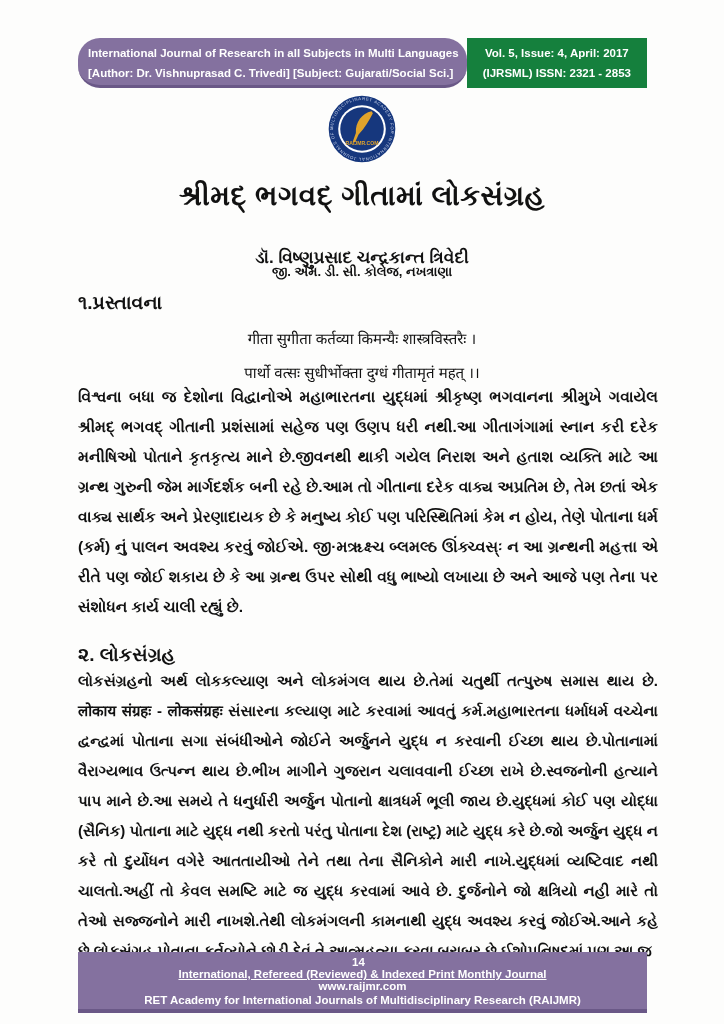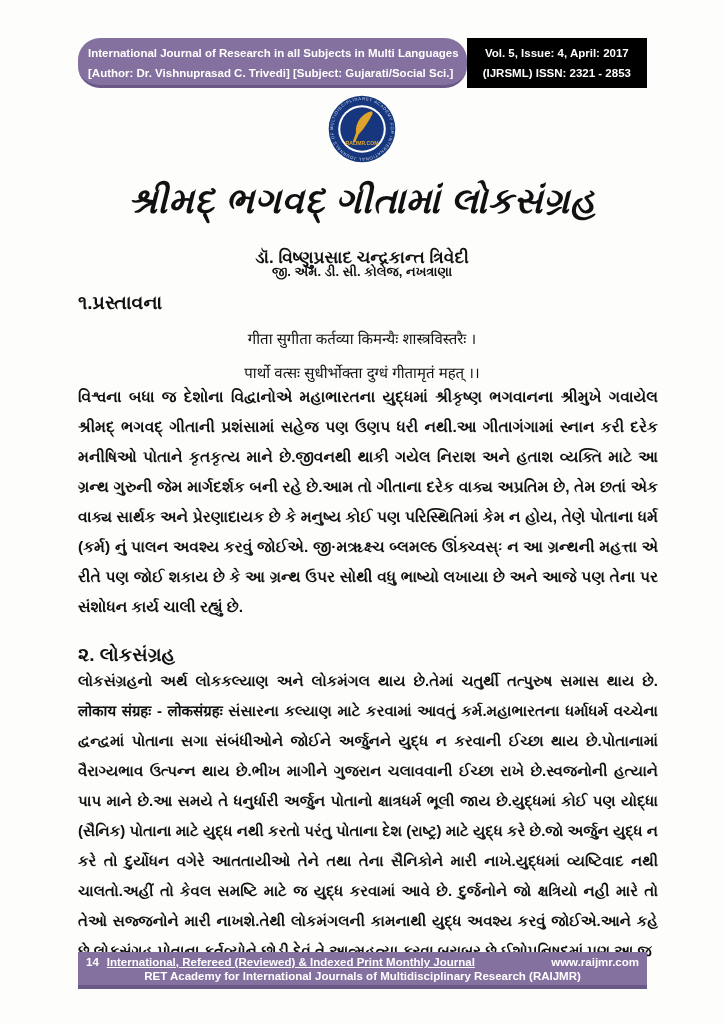--- a/index.html
+++ b/index.html
@@ -25,42 +25,41 @@
     color:#fff;
     font-weight:bold;
     font-size:11.5px;
     line-height:1.75;
     padding:5px 8px 2px 10px;
     white-space:nowrap;
     border-radius:22px;
   }
   .header-right {
     width:189px;
-    background:#000000;
+    background:#15803d;
     color:#fff;
     font-weight:bold;
     font-size:11.5px;
     line-height:1.75;
     padding:5px 6px 2px 6px;
     text-align:center;
     white-space:nowrap;
   }
   
   .logo-wrap {
     position:absolute; top:95px; left:0; width:100%;
     display:flex; justify-content:center;
   }
   
   .title {
     position:absolute; top:180px; left:0; width:100%;
     text-align:center;
     font-weight:bold;
-    font-size:36px;
+    font-size:28px;
     letter-spacing:.5px;
-    font-style:italic;
   }
   .author {
     position:absolute; top:232px; left:0; width:100%;
     text-align:center; font-weight:bold; font-size:17px;margin-top:16px;
   }
   .affiliation {
     position:absolute; top:264px; left:0; width:100%;
     text-align:center; font-weight:bold; font-size:13px;
   }
   
@@ -88,21 +87,21 @@
     font-weight:bold; font-size:15px; line-height:30px;
   }
   
   .footer {
     position:absolute; top:952px; left:78px; width:569px;
     background:#84719f;
     border-bottom:4px solid #6a5887;
     color:#fff; font-weight:bold; font-size:11.5px;
     padding:4px 8px 3px 8px;
   }
-  .footer-line1 { display:flex; align-items:center; }
+  .footer-line1 { display:flex; align-items:center;flex-direction:column; }
   .footer-pageno { margin-right:8px; }
   .footer-journal { flex:1;text-decoration:underline; }
   .footer-url { text-align:right; }
   .footer-line2 { text-align:center; margin-top:2px; }
 </style>
 </head>
 <body>
 
 <div class="page">
 

